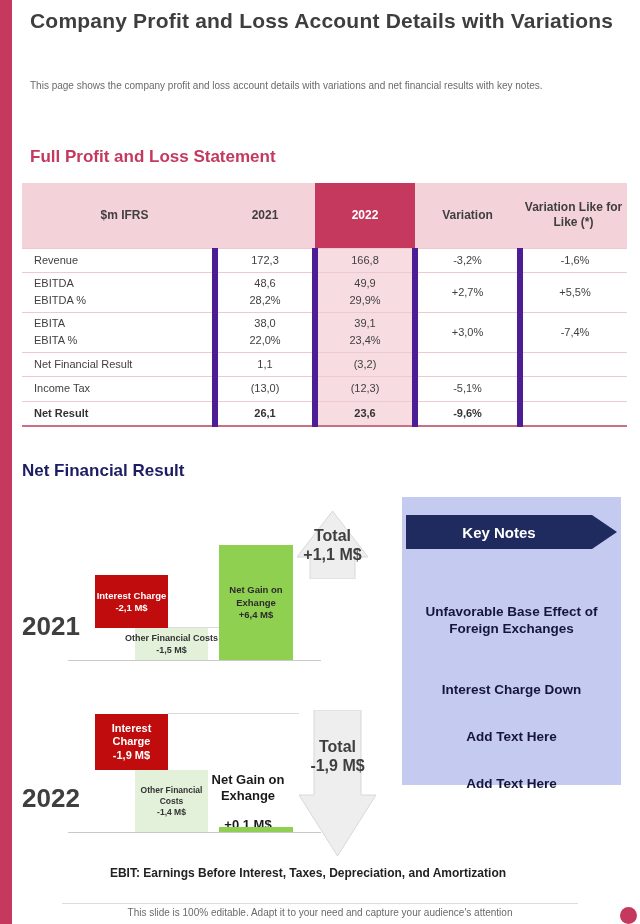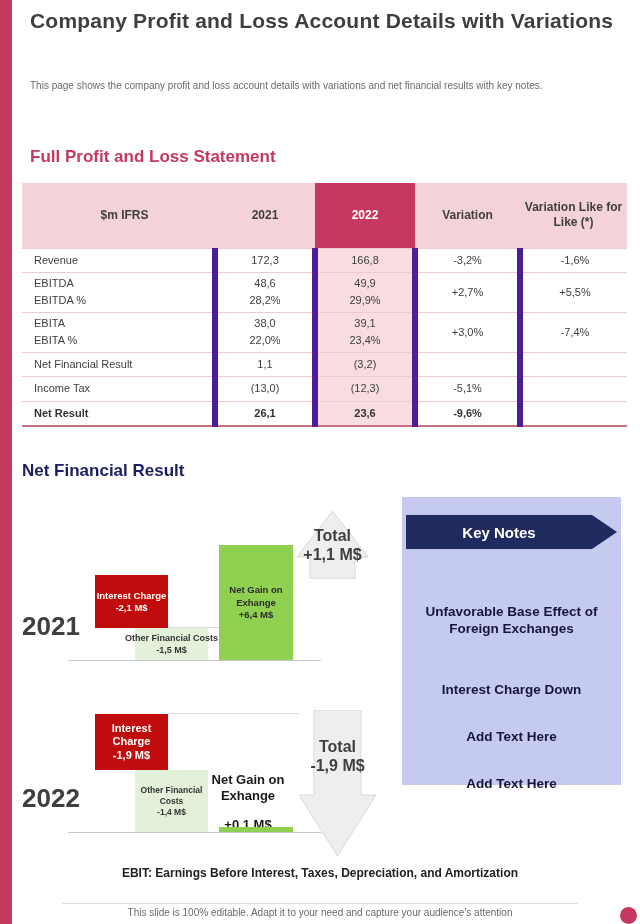--- a/index.html
+++ b/index.html
@@ -65,21 +65,21 @@
   .kn-banner { position:absolute; left:4px; top:18px; display:flex; align-items:stretch; height:34px; }
   .kn-banner-main { width:186px; background:#1F2A5E; color:#fff; font-size:15px; font-weight:bold;
                     display:flex; align-items:center; justify-content:center; }
   .kn-banner-tip { width:0; height:0; border-top:17px solid transparent;
                    border-bottom:17px solid transparent; border-left:25px solid #1F2A5E; }
   .kn-item { position:absolute; left:0; width:100%; padding:0 12px; text-align:center;
              font-size:13.5px; font-weight:bold; color:#15153E; line-height:1.25; }
   .kn-i0 { top:107px; } .kn-i1 { top:185px; } .kn-i2 { top:232px; } .kn-i3 { top:279px; }
 
   
-  .ebit-note { position:absolute; left:12px; top:866px; width:616px; text-align:center;
+  .ebit-note { position:absolute; left:0; top:866px; width:616px; text-align:center;
                font-size:12px; font-weight:bold; color:#222; }
   .footer-divider { position:absolute; left:62px; top:903px; width:516px; height:1px; background:#DCDCDC; }
   .editable-note { position:absolute; left:0; top:907px; width:640px; text-align:center;
                    font-size:10px; color:#6A6A6A; }
   .footer-dot { position:absolute; left:620px; top:907px; width:17px; height:17px;
                 border-radius:50%; background:#C5395E; }
 </style>
 </head>
 <body>
 

